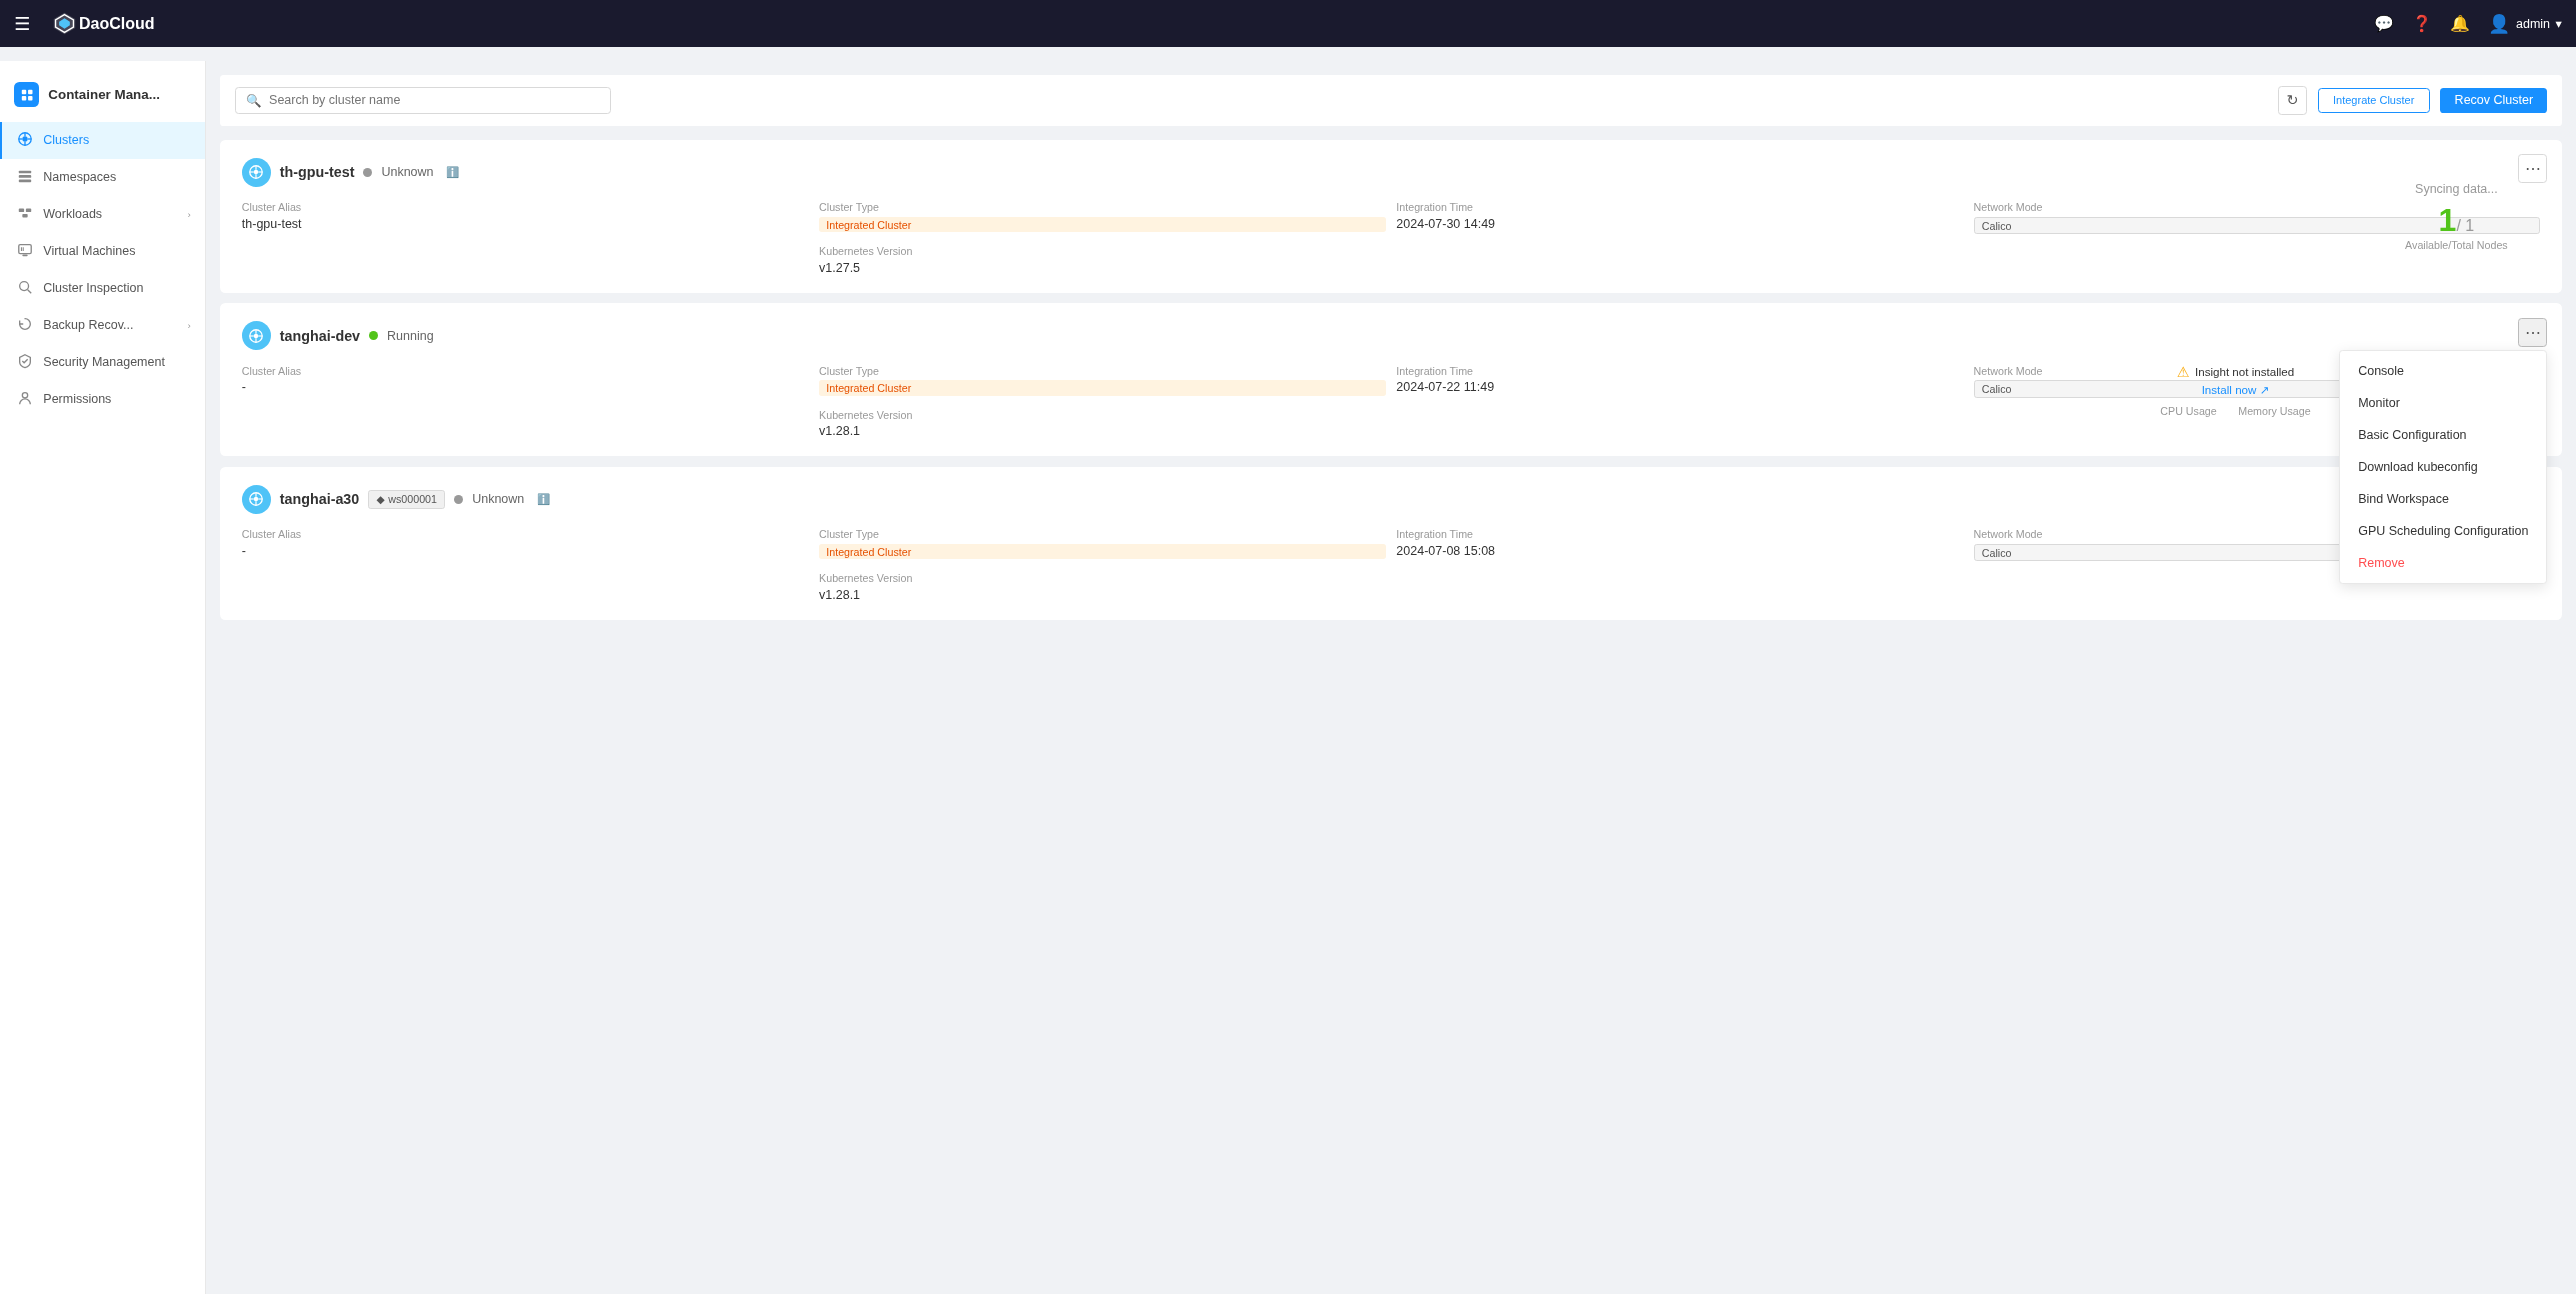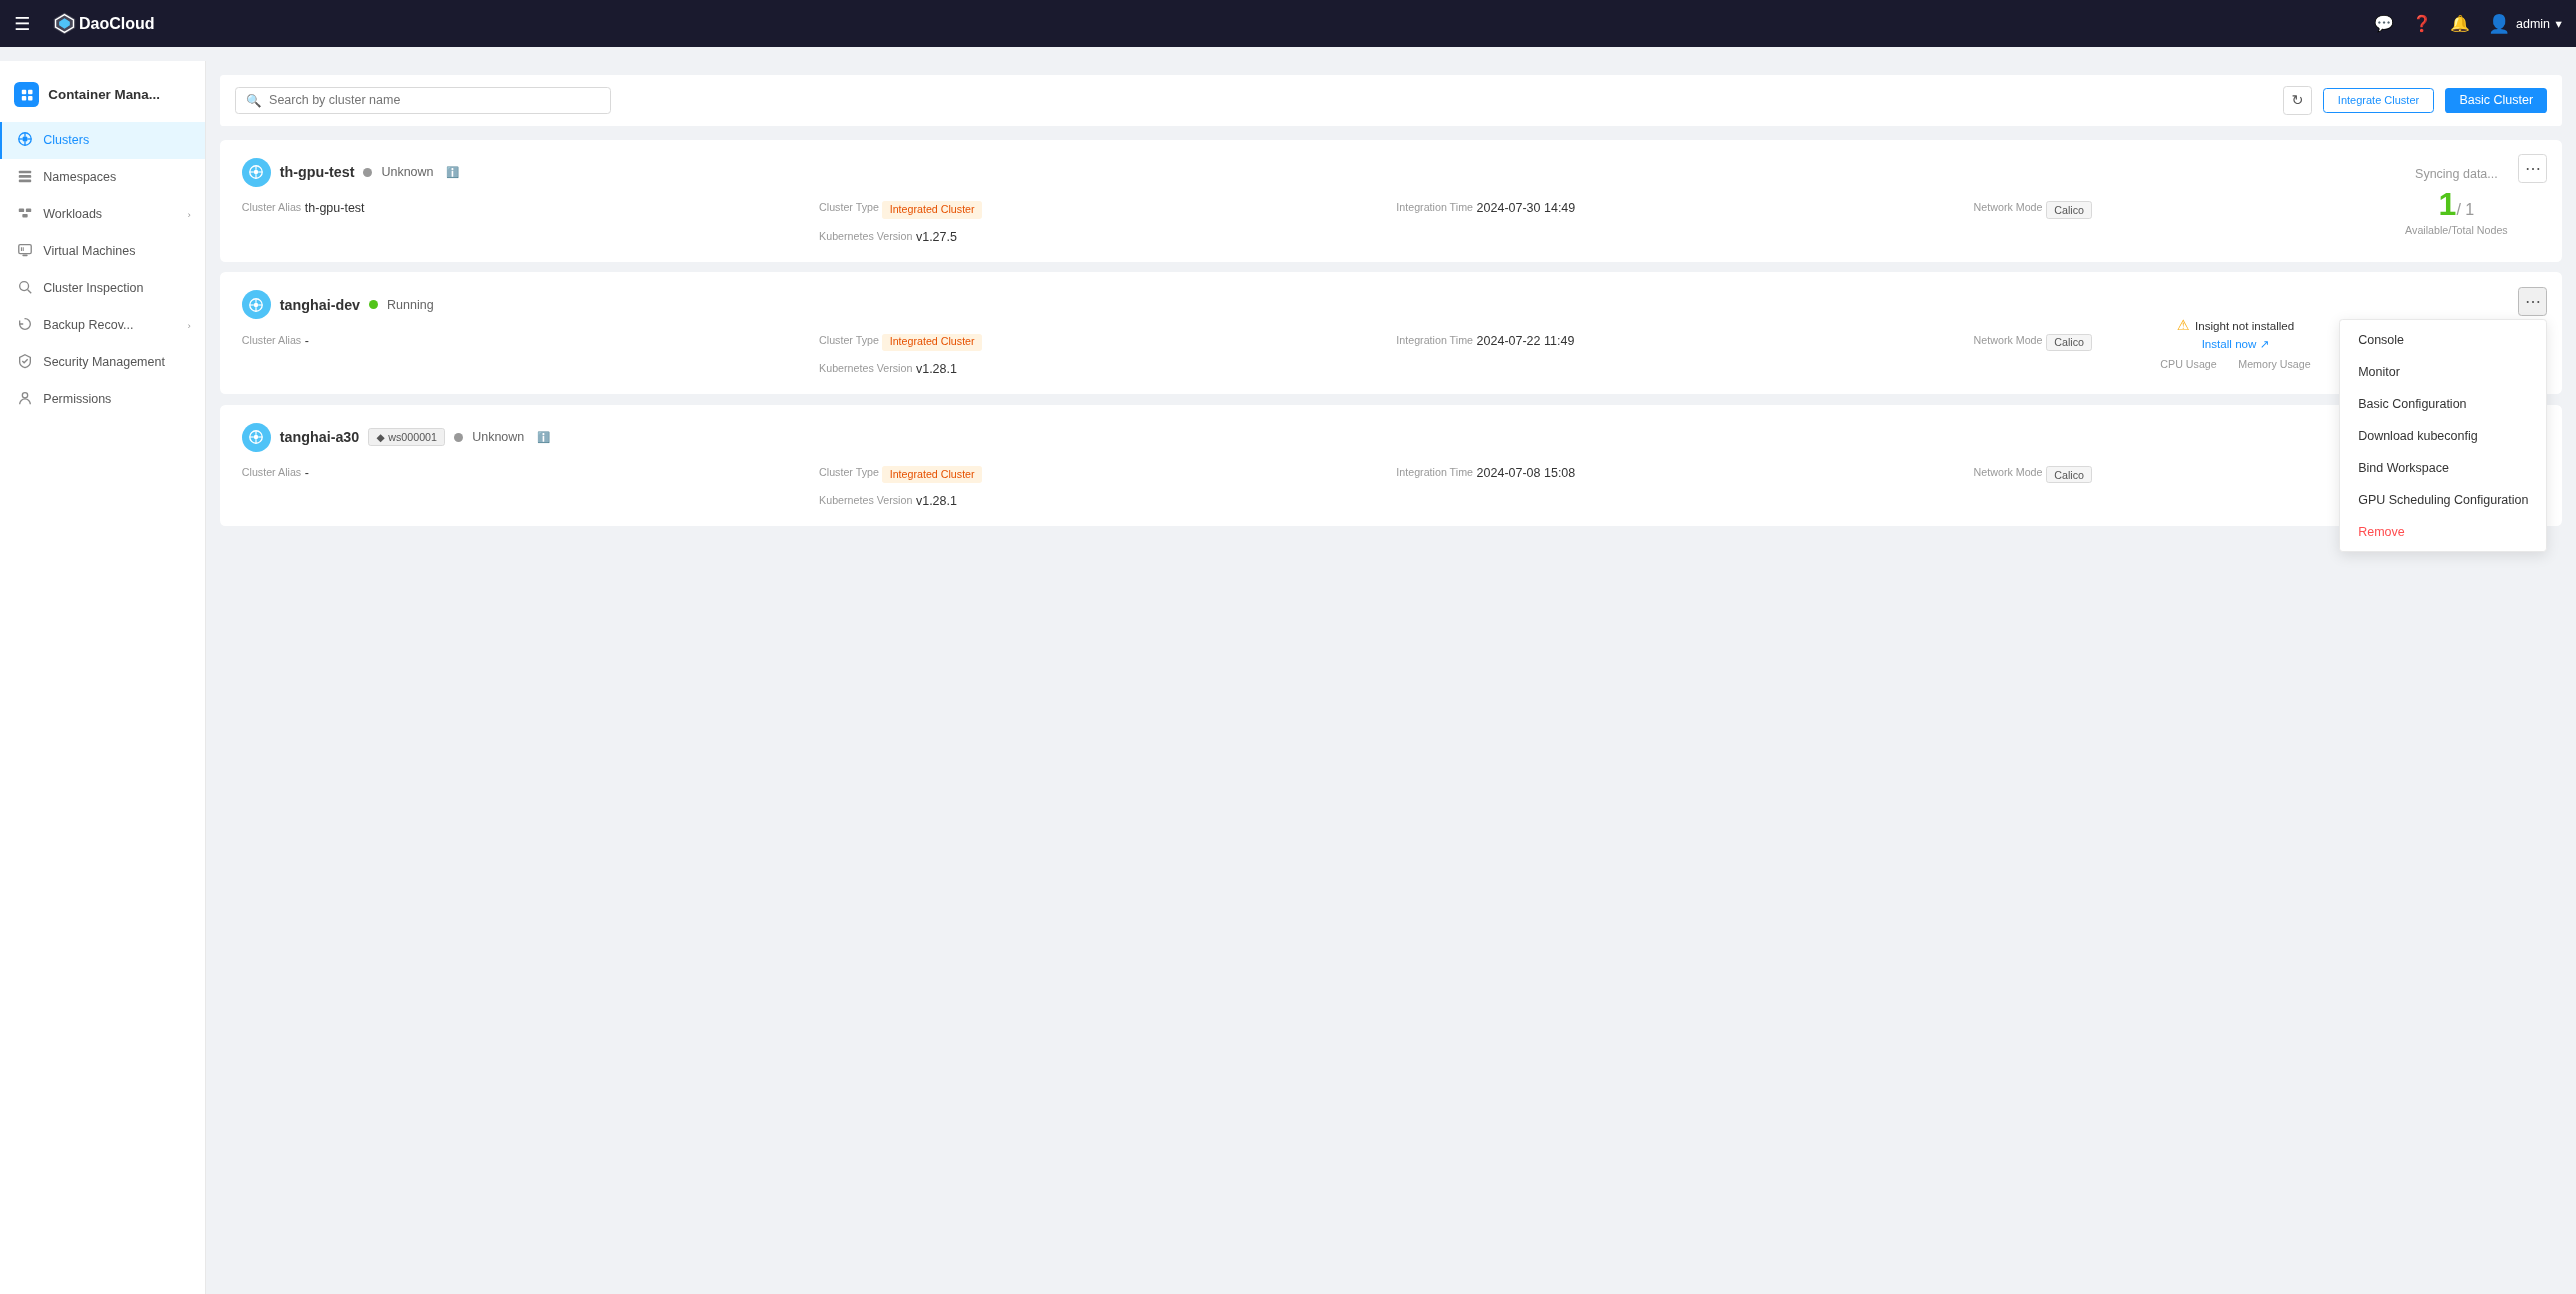--- a/index.html
+++ b/index.html
@@ -182,21 +182,21 @@
       padding: 1.8px 7.2px;
       font-size: 10.7px;
       color: #555;
       display: flex; align-items: center; gap: 3.6px;
     }
     .cluster-meta {
       display: grid;
       grid-template-columns: repeat(4, 1fr);
       gap: 10.7px;
     }
-    .meta-item { display: flex; flex-direction: row; gap: 3.6px; }
+    .meta-item { display: flex; flex-direction: column; gap: 3.6px; }
     .meta-label { color: #999; font-size: 10.7px; }
     .meta-value { color: #333; font-size: 12.5px; }
     .badge-integrated {
       background: #fff3e0;
       color: #e65100;
       border-radius: 2.7px;
       padding: 1.8px 7.2px;
       font-size: 10.7px;
       font-weight: 500;
     }
@@ -408,21 +408,21 @@
   <div class="main">
 
     <div class="toolbar">
       <div class="search-box">
         <span style="color:#bbb;">🔍</span>
         <input type="text" placeholder="Search by cluster name" style="">
       </div>
       <div class="toolbar-spacer"></div>
       <button class="btn-refresh">↻</button>
       <button class="btn-integrate">Integrate Cluster</button>
-      <button class="btn-create">Basic Cluster</button>
+      <button class="btn-create">Recov Cluster</button>
     </div>
 
     <div class="cluster-card">
       <div class="cluster-header">
         <div class="cluster-icon">
           <svg width="16" height="16" viewBox="0 0 18 18" fill="none">
             <circle cx="9" cy="9" r="7" stroke="#fff" stroke-width="1.5" fill="none"></circle>
             <circle cx="9" cy="9" r="2.5" fill="#fff"></circle>
             <line x1="9" y1="2" x2="9" y2="6.5" stroke="#fff" stroke-width="1.3"></line>
             <line x1="9" y1="11.5" x2="9" y2="16" stroke="#fff" stroke-width="1.3"></line>

